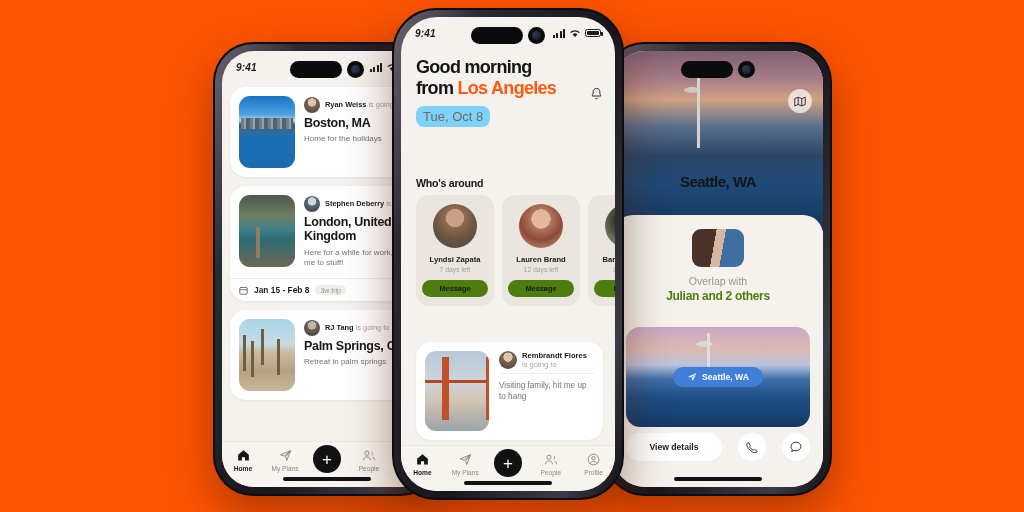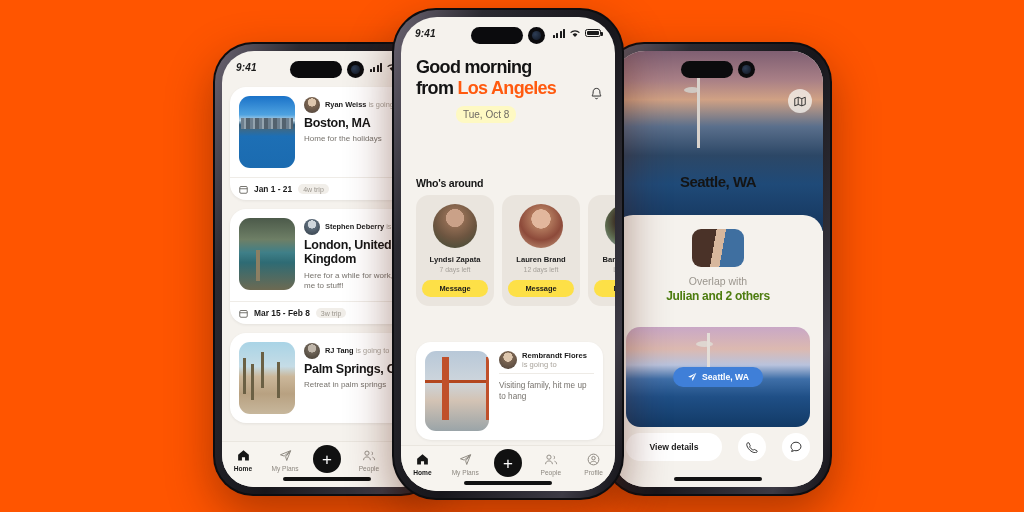--- a/index.html
+++ b/index.html
@@ -80,32 +80,32 @@
   .tab.dim .lbl { color:#8d8880; font-weight:normal; }
   .tab svg { display:block; }
   .fab { width:28px; height:28px; border-radius:50%; background:#111; color:#fff;
          display:flex; align-items:center; justify-content:center; font-size:17px;
          font-weight:300; line-height:1; margin-top:-4px; }
 
   
   .c-head { position:absolute; top:40px; left:15px; right:12px; }
   .greet { font-size:18px; font-weight:bold; letter-spacing:-.7px; line-height:1.16; color:#141414; }
   .greet .city { color:#FF5A0F; }
-  .datechip { display:inline-block; margin-top:7px; font-size:10px; color:#6e6a64;
-              background:#fef9c3; padding:3px 7px; border-radius:8px;margin-left:40px; }
+  .datechip { display:inline-block; margin-top:7px; font-size:13px; color:#6e6a64;
+              background:#7dd3fc; padding:3px 7px; border-radius:8px; }
   .bell { position:absolute; right:0; top:30px; }
   .sect-title { font-size:10.6px; font-weight:bold; color:#151515; letter-spacing:-.25px; }
   .around-row { position:absolute; top:178px; left:15px; right:0; display:flex; gap:8px; }
   .around-card { width:78px; flex:none; background:#EAE5DE; border-radius:13px;
                  padding:9px 6px 9px; text-align:center; }
   .around-card .pic { width:44px; height:44px; border-radius:50%; margin:0 auto 7px; overflow:hidden; }
   .around-card .nm { font-size:7.6px; font-weight:bold; color:#1b1b1b; white-space:nowrap;
                      overflow:hidden; text-overflow:clip; }
   .around-card .sub { font-size:6.8px; color:#a5a09a; margin-top:2px; }
-  .msg-btn { margin-top:7px; background:#fde047; border-radius:11px; padding:4px 0;
+  .msg-btn { margin-top:7px; background:#4d7c0f; border-radius:11px; padding:4px 0;
              font-size:7.4px; font-weight:bold; color:#1b1b1b; }
   .plans-hd { position:absolute; top:305px; left:15px; right:12px;
               display:flex; align-items:center; justify-content:space-between;margin-top:36px; }
   .plan-card { position:absolute; top:325px; left:15px; right:12px; background:#fff;
                border-radius:15px; padding:9px; display:flex; gap:10px;
                box-shadow:0 1px 3px rgba(0,0,0,.06); }
   .plan-thumb { width:64px; height:80px; border-radius:11px; flex:none; overflow:hidden; }
   .plan-body { flex:1; min-width:0; }
   .plan-dest { font-size:12.5px; font-weight:bold; color:#141414; letter-spacing:-.35px; margin:3px 0 6px; }
   .plan-div { border-top:1px solid #eeebe6; margin-bottom:6px; }
@@ -211,28 +211,20 @@
                   </div>
                 <div class="byline-txt">
                   <b>Ryan Weiss</b>
                   <span>is going to</span>
                 </div>
               </div>
               <div class="trip-dest">Boston, MA</div>
               <div class="trip-note">Home for the holidays</div>
             </div>
           </div>
-          <div class="trip-foot">
-            <svg width="9" height="9" viewBox="0 0 12 12">
-              <rect x="1" y="2" width="10" height="9" rx="1.6" fill="none" stroke="#5a5751" stroke-width="1.1"></rect>
-              <path d="M1 5h10" stroke="#5a5751" stroke-width="1.1"></path>
-            </svg>
-            <div class="dates">Jan 1 - 21</div>
-            <div class="tag">4w trip</div>
-          </div>
         </div>
 
         <div class="trip-card">
           <div class="trip-top">
             <div class="trip-thumb">
                 <div class="img img-london"></div>
               </div>
             <div class="trip-body">
               <div class="byline">
                 <div class="ava">
@@ -245,21 +237,21 @@
               </div>
               <div class="trip-dest">London, United Kingdom</div>
               <div class="trip-note">Here for a while for work, invite me to stuff!</div>
             </div>
           </div>
           <div class="trip-foot">
             <svg width="9" height="9" viewBox="0 0 12 12">
               <rect x="1" y="2" width="10" height="9" rx="1.6" fill="none" stroke="#5a5751" stroke-width="1.1"></rect>
               <path d="M1 5h10" stroke="#5a5751" stroke-width="1.1"></path>
             </svg>
-            <div class="dates">Mar 15 - Feb 8</div>
+            <div class="dates">Jan 15 - Feb 8</div>
             <div class="tag">3w trip</div>
           </div>
         </div>
 
         <div class="trip-card">
           <div class="trip-top">
             <div class="trip-thumb">
                 <div class="img img-palm"></div>
               </div>
             <div class="trip-body">

